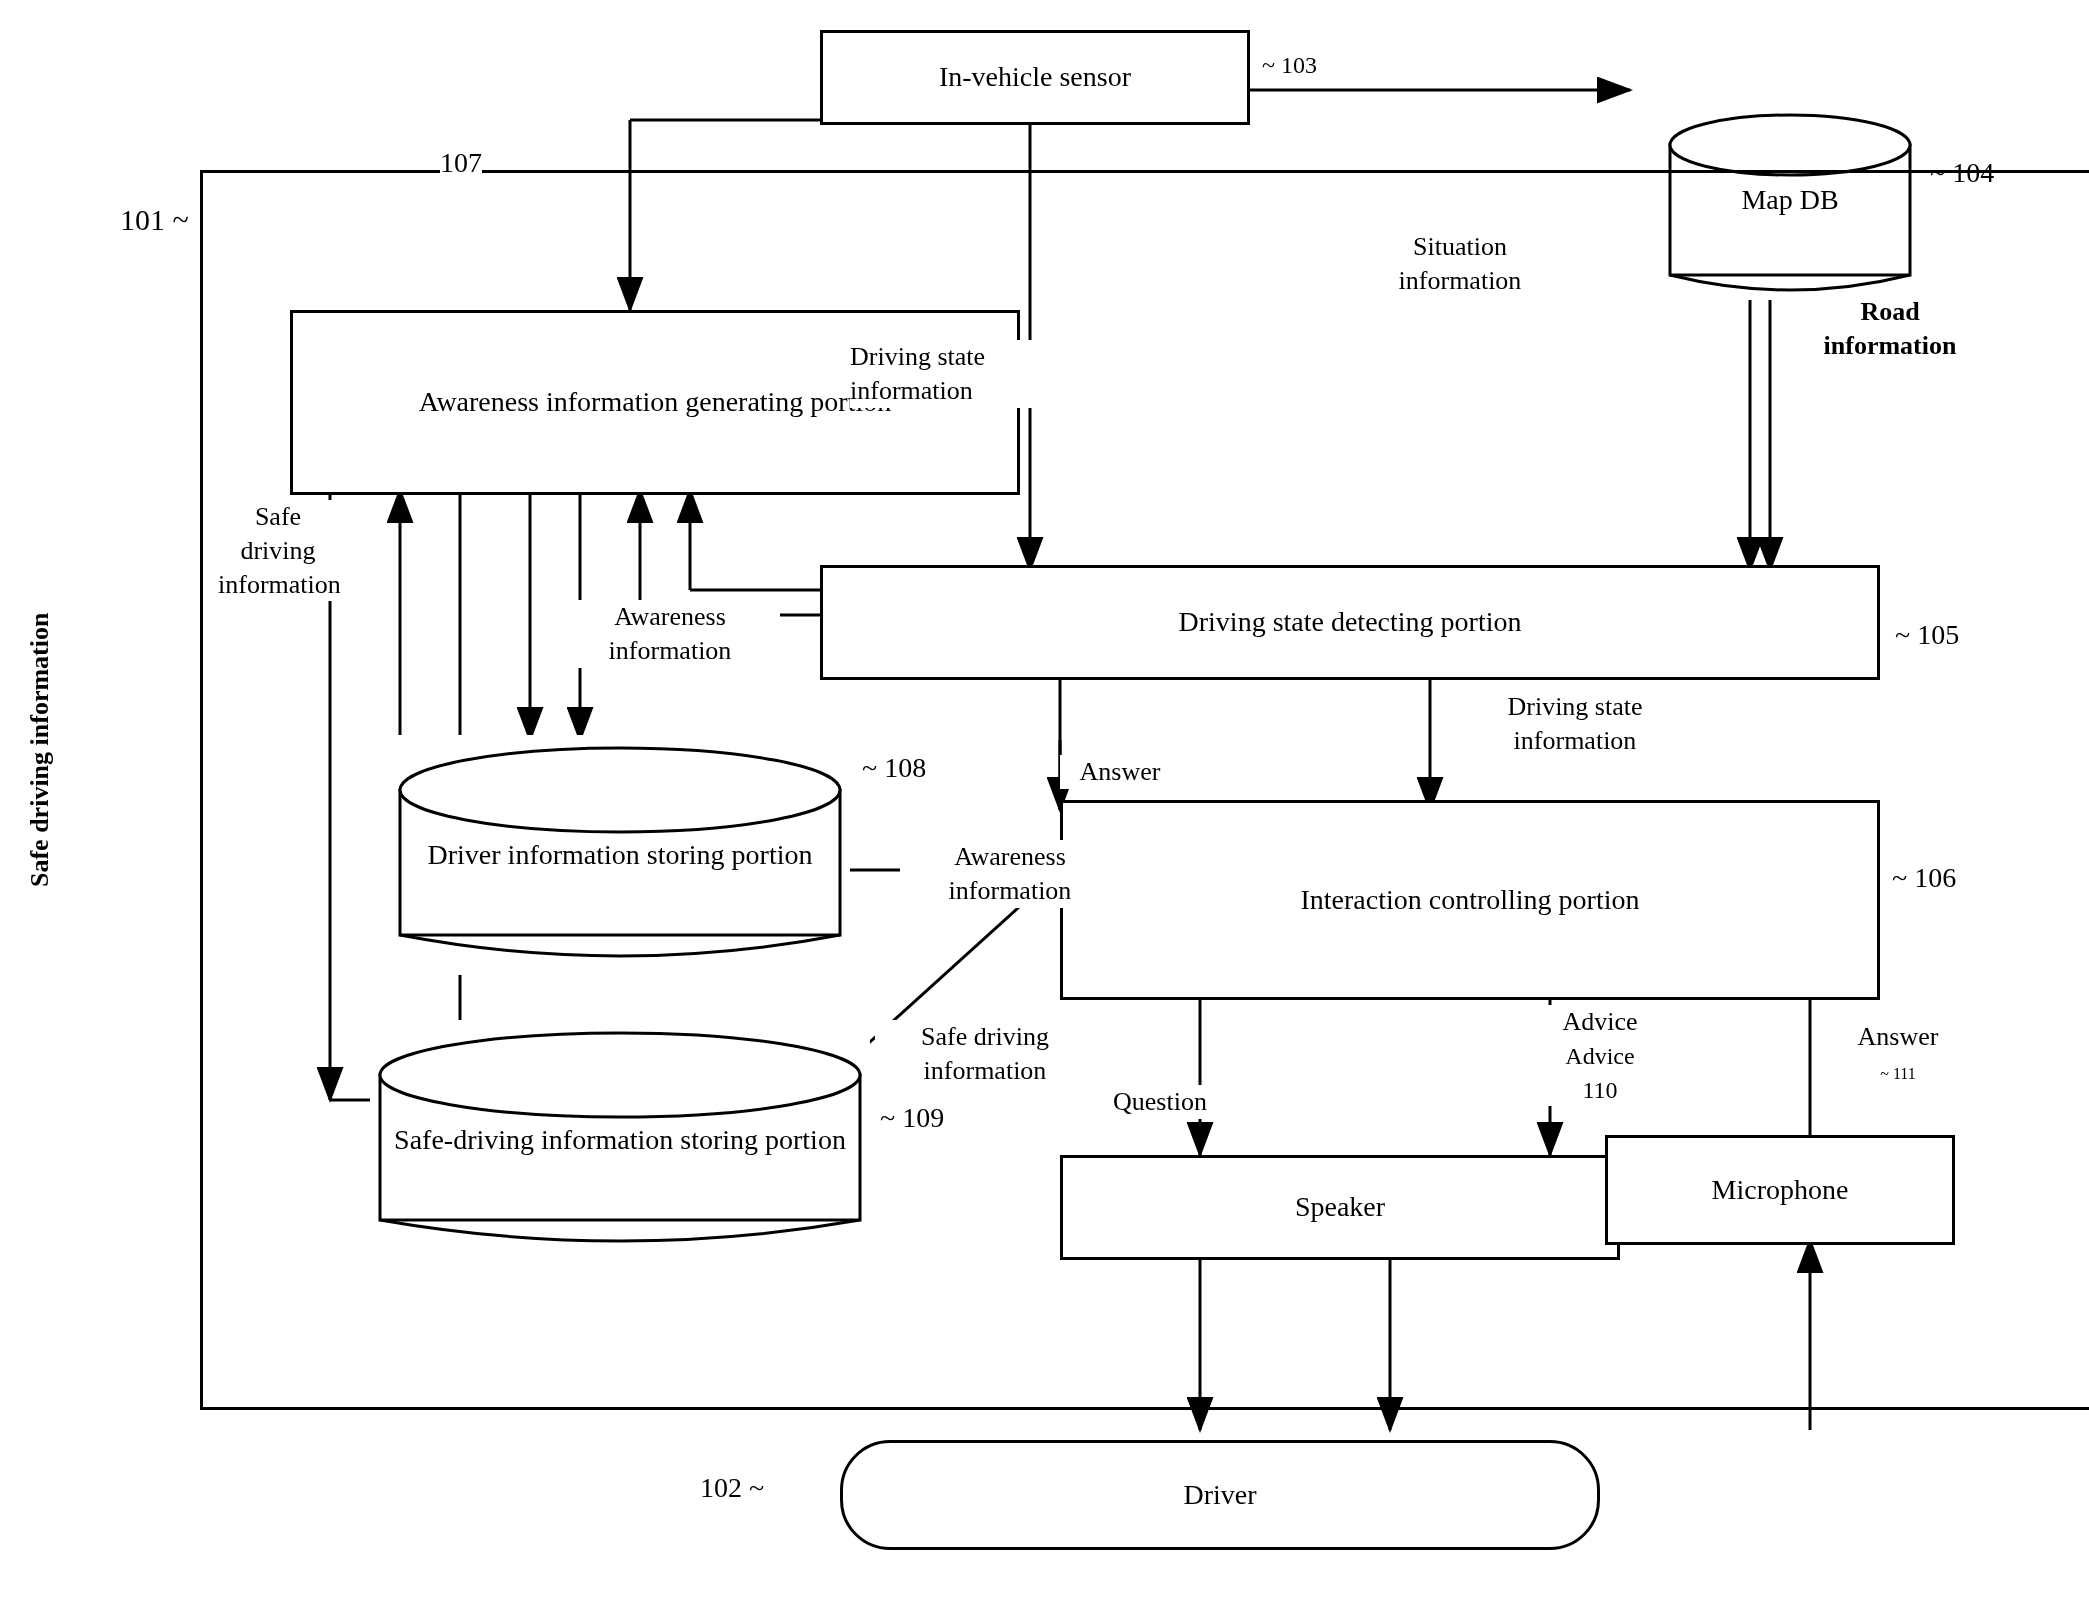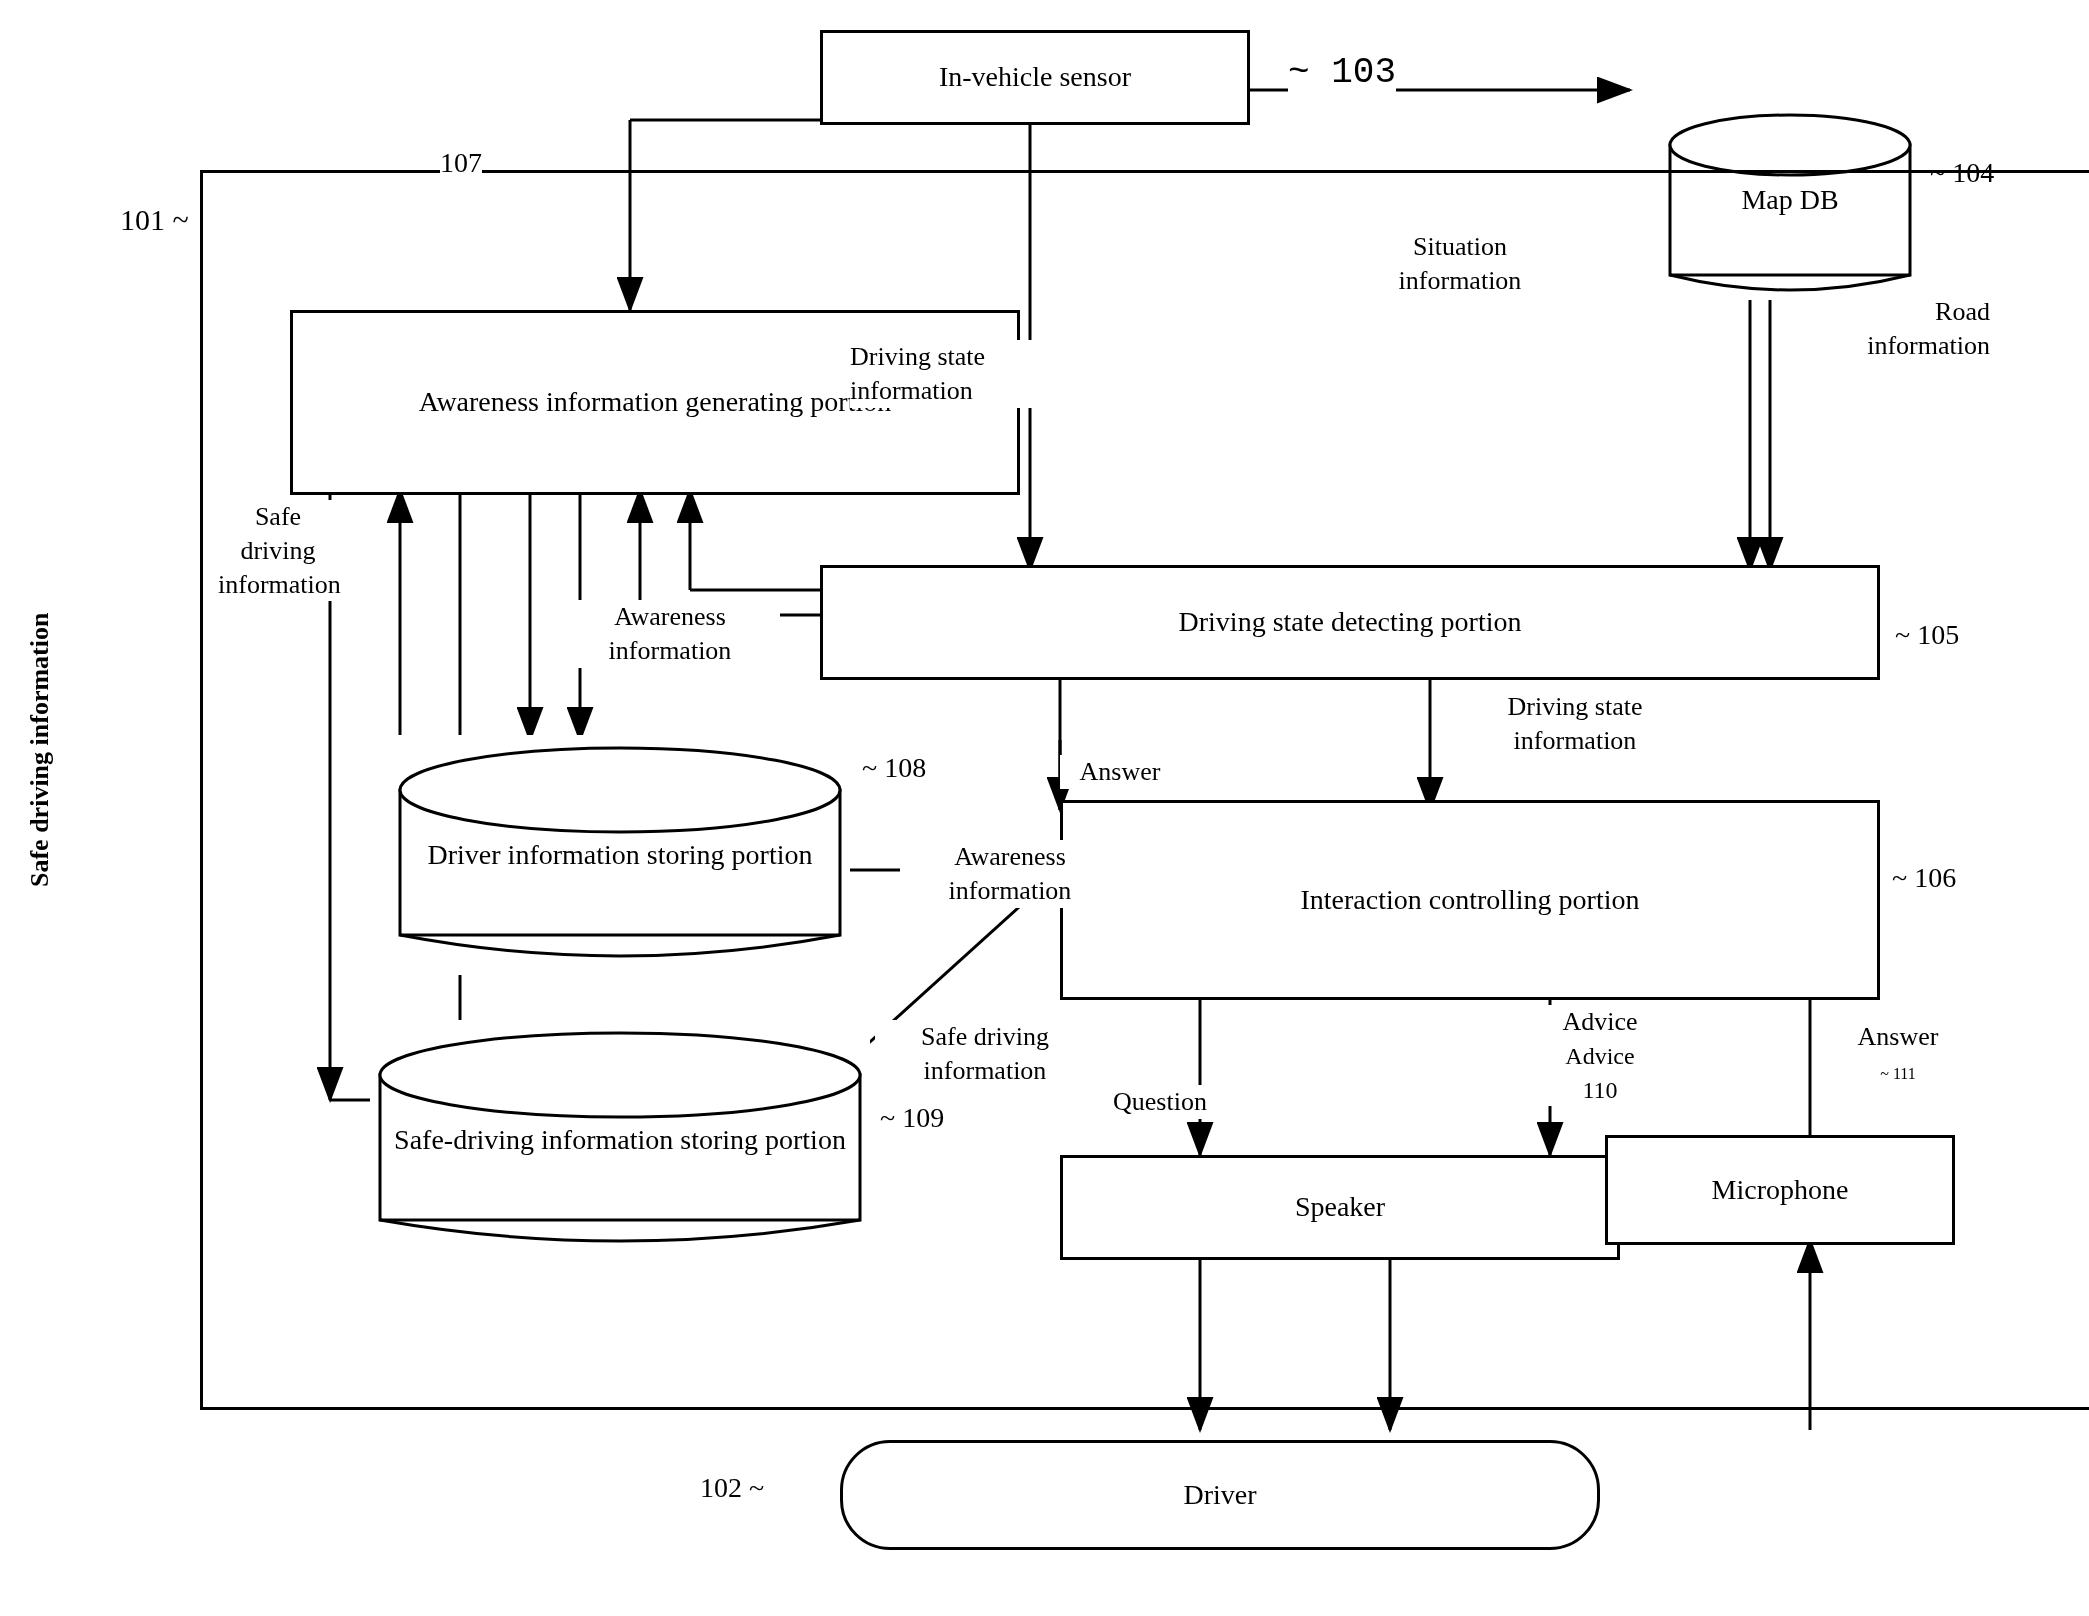--- a/index.html
+++ b/index.html
@@ -169,21 +169,21 @@
 
     <line x1="820" y1="590" x2="690" y2="590" stroke="#000" stroke-width="3"></line>
     <line x1="690" y1="590" x2="690" y2="490" stroke="#000" stroke-width="3" marker-end="url(#arr)"></line>
 
   </svg>
 
   <div class="box" style="left:820px; top:30px; width:430px; height:95px;">
     <span>In-vehicle sensor</span>
   </div>
 
-  <div class="label" style="left:1288px; top:50px; font-size:36px;font-family:Liberation Mono, monospace;">
+  <div class="label" style="left:1262px; top:50px; font-size:24px;">
     ~ <span>103</span>
   </div>
 
   <div class="cylinder" style="left:1660px; top:100px; width:260px; height:200px;">
     <svg viewBox="0 0 260 200" xmlns="http://www.w3.org/2000/svg">
 
       <rect x="10" y="45" width="240" height="130" fill="#fff" stroke="#000" stroke-width="3"></rect>
 
       <ellipse cx="130" cy="45" rx="120" ry="30" fill="#fff" stroke="#000" stroke-width="3"></ellipse>
 
@@ -263,21 +263,21 @@
   </div>
 
   <div class="label" style="left:850px; top:340px; width:220px; text-align:left;">
     <span>Driving state<br>information</span>
   </div>
 
   <div class="label" style="left:1350px; top:230px; width:220px;">
     <span>Situation<br>information</span>
   </div>
 
-  <div class="label" style="left:1790px; top:295px; width:200px; text-align:right;">
+  <div class="label" style="left:1790px; top:295px; width:200px; text-align:center;font-weight:bold;">
     <span>Road<br>information</span>
   </div>
 
   <div class="label" style="left:218px; top:500px; width:120px;">
     <span>Safe driving<br>information</span>
   </div>
 
   <div class="label" style="left:560px; top:600px; width:220px;">
     <span>Awareness<br>information</span>
   </div>

